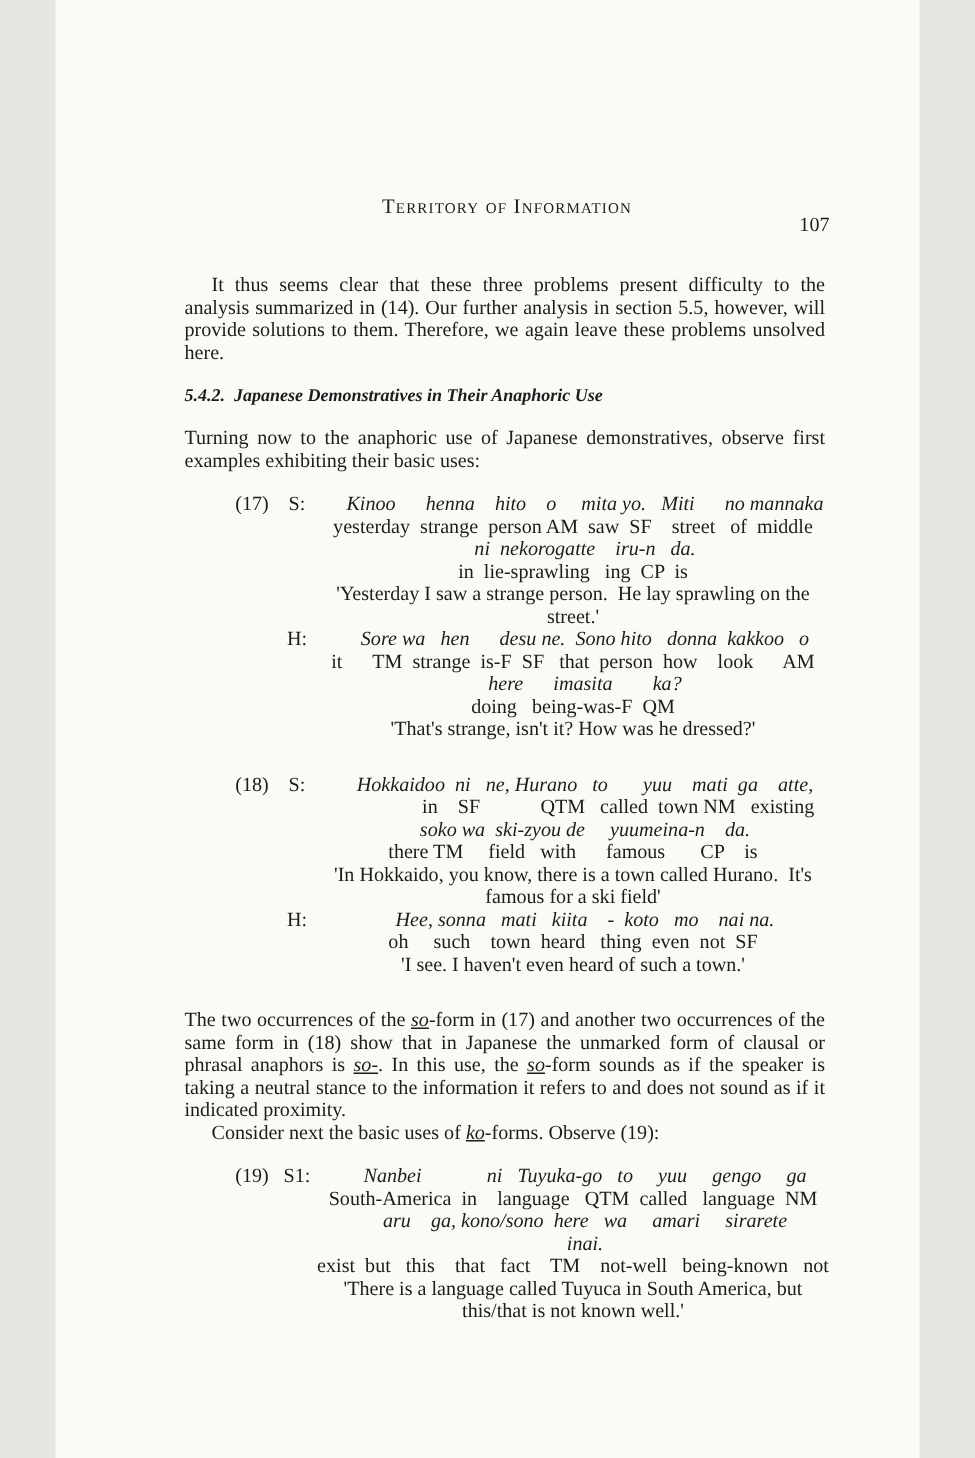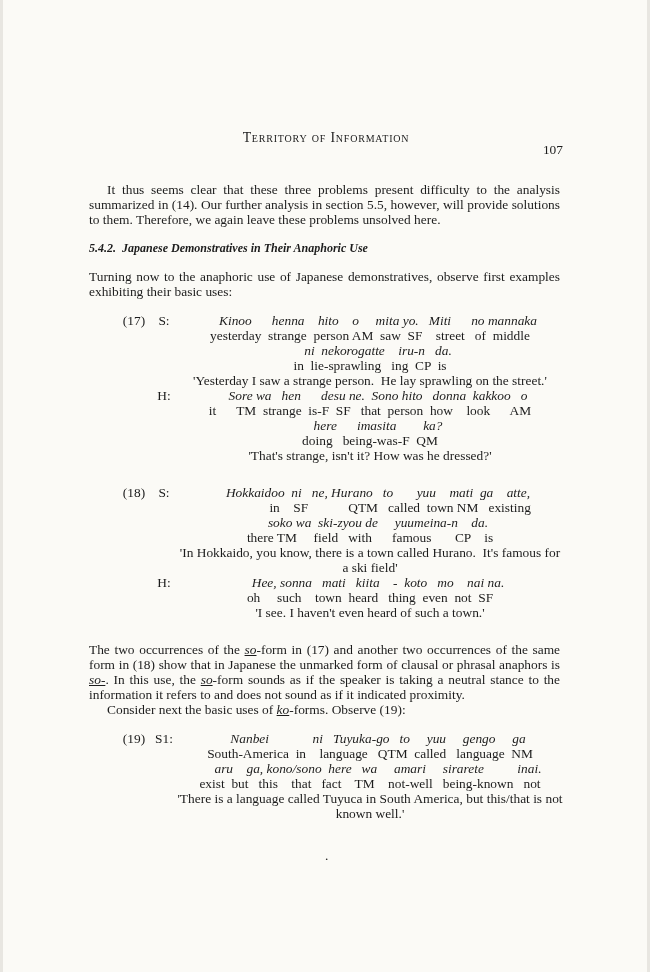--- a/index.html
+++ b/index.html
@@ -2,30 +2,30 @@
 <html><head>
 <meta charset="utf-8">
 <style>
   html, body {
     margin: 0;
     padding: 0;
     background: #e8e6e1;
   }
   .page {
     position: relative;
-    width: 644px;
+    width: 576px;
     height: 972px;
     margin: 0 auto;
     background: #fbfaf6;
     color: #1c1c1c;
     font-family: "Liberation Serif", "DejaVu Serif", serif;
     font-size: 13.4px;
     line-height: 15px;
     box-sizing: border-box;
-    padding: 130px 84px 0 86px;
+    padding: 130px 60px 0 86px;
     overflow: hidden;
   }
   .header {
     position: relative;
     height: 18px;
     margin-bottom: 34px;
   }
   .running-title {
     position: absolute;
     left: 0; right: 0;

